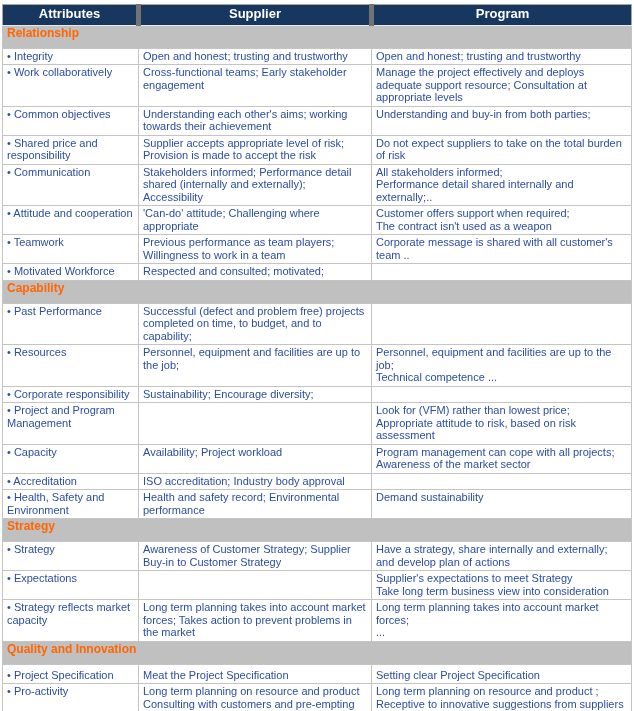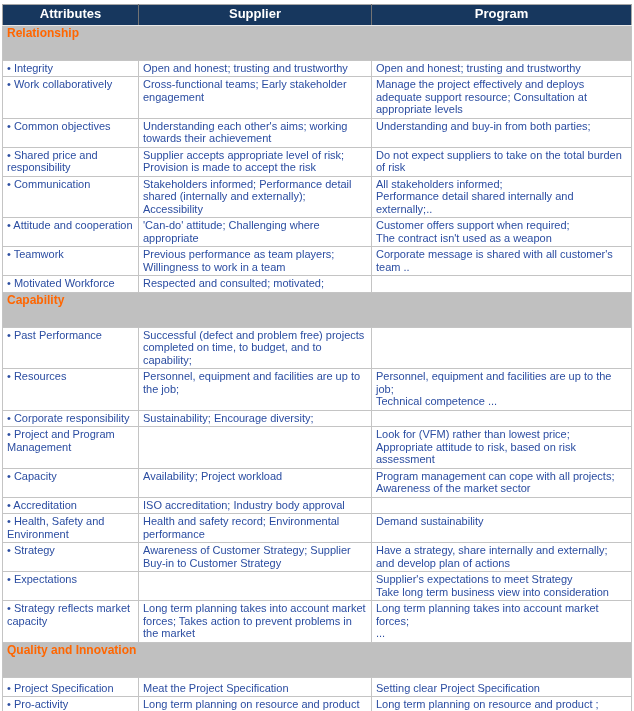--- a/index.html
+++ b/index.html
@@ -25,38 +25,38 @@
     color:var(--body-text);
     border:1px solid #A6A6A6;
   }
   thead th{
     background:var(--header-bg);
     color:var(--header-text);
     font-size:13px;
     font-weight:bold;
     text-align:center;
     padding:3px 2px 4px 2px;
-    border-left:1px solid #737373;
+    border-left:5px solid #737373;
     border-bottom:1px solid #E8E8E8;
   }
   thead th:first-child{border-left:1px solid #A6A6A6;margin-top:6px;}
   tbody td{
     border:1px solid var(--grid);
     padding:1px 4px 2px 4px;
     vertical-align:top;
     white-space:pre-line;
     overflow:hidden;
   }
   tr.section-row td{
     background:var(--section-bg);
     color:var(--section-text);
     font-weight:bold;
     font-size:12px;
     line-height:13px;
-    padding:1px 4px 20px 4px;
+    padding:1px 4px 8px 4px;
     white-space:normal;
   }
   td.pad-row{padding-top:4px;}
 </style>
 </head>
 <body>
 
 <div class="wrap">
   <table>
     <colgroup>
@@ -151,20 +151,23 @@
         <tr>
           <td>• Accreditation</td>
           <td>ISO accreditation; Industry body approval</td>
           <td></td>
         </tr>
         <tr>
           <td>• Health, Safety and Environment</td>
           <td>Health and safety record; Environmental performance</td>
           <td>Demand sustainability</td>
         </tr>
+        <tr class="section-row">
+          <td colspan="3">Strategy</td>
+        </tr>
         <tr>
           <td>• Strategy</td>
           <td>Awareness of Customer Strategy; Supplier Buy-in to Customer Strategy</td>
           <td>Have a strategy, share internally and externally;
 and develop plan of actions</td>
         </tr>
         <tr>
           <td>• Expectations</td>
           <td></td>
           <td>Supplier's expectations to meet Strategy

